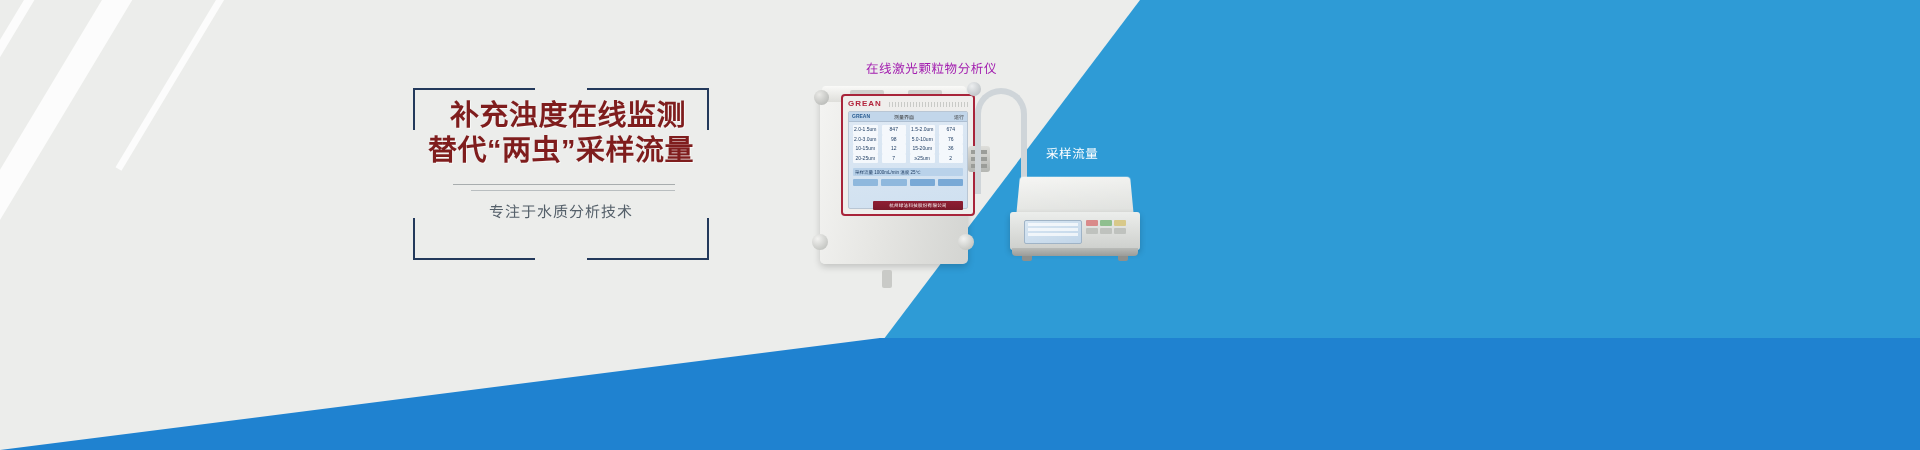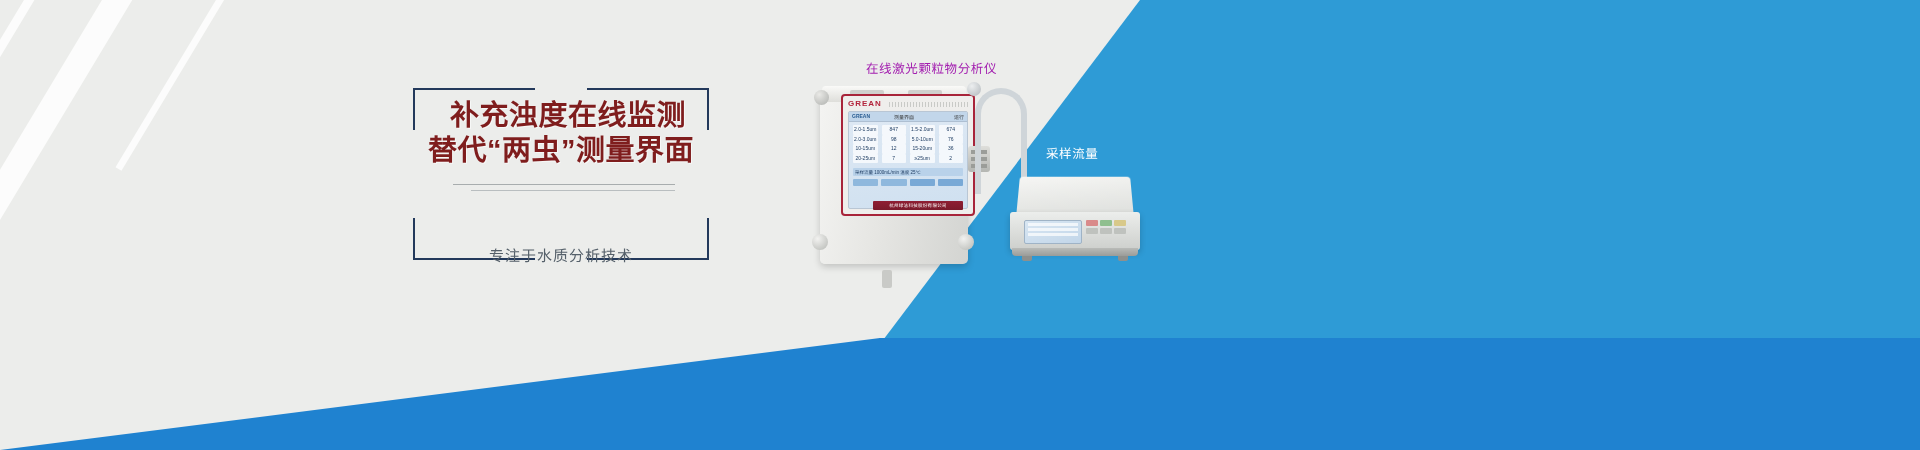--- a/index.html
+++ b/index.html
@@ -52,21 +52,21 @@
     text-shadow:1px 1px 0 rgba(255,255,255,.6);
   }
   .headline .l1{display:block;padding-left:14px;}
   .headline .l2{display:block;}
 
   .rules{position:absolute;left:40px;top:96px;width:222px;}
   .rule{height:1px;background:#a8adae;}
   .rule.second{margin-top:5px;margin-left:18px;width:204px;background:#b9bec0;}
 
   .subs{position:absolute;left:0;top:112px;width:296px;text-align:center;color:#55606a;}
-  .subs div{font-size:15px;line-height:1.65;letter-spacing:1px;margin-top:44px;}
+  .subs div{font-size:15px;line-height:1.65;letter-spacing:1px;}
 
   
   .lbl{position:absolute;font-size:12.5px;color:#a21caf;letter-spacing:.6px;white-space:nowrap;}
   .lbl-online{left:866px;top:58px;}
   .lbl-bench{left:1046px;top:143px;color:#ffffff;}
 
   
   .analyzer{position:absolute;left:812px;top:84px;width:168px;height:190px;}
   .an-body{
     position:absolute;left:8px;top:10px;width:148px;height:170px;border-radius:5px;
@@ -179,21 +179,21 @@
   <div class="streak streak-d"></div>
 
   <div class="panel">
     <div class="corner corner-tl"></div>
     <div class="corner corner-tr"></div>
     <div class="corner corner-bl"></div>
     <div class="corner corner-br"></div>
 
     <div class="headline">
       <span class="l1">补充浊度在线监测</span>
-      <span class="l2">替代“两虫”测量界面</span>
+      <span class="l2">替代“两虫”采样流量</span>
     </div>
 
     <div class="rules">
       <div class="rule"></div>
       <div class="rule second"></div>
     </div>
 
     <div class="subs">
       <div>专注于水质分析技术</div>
     </div>

